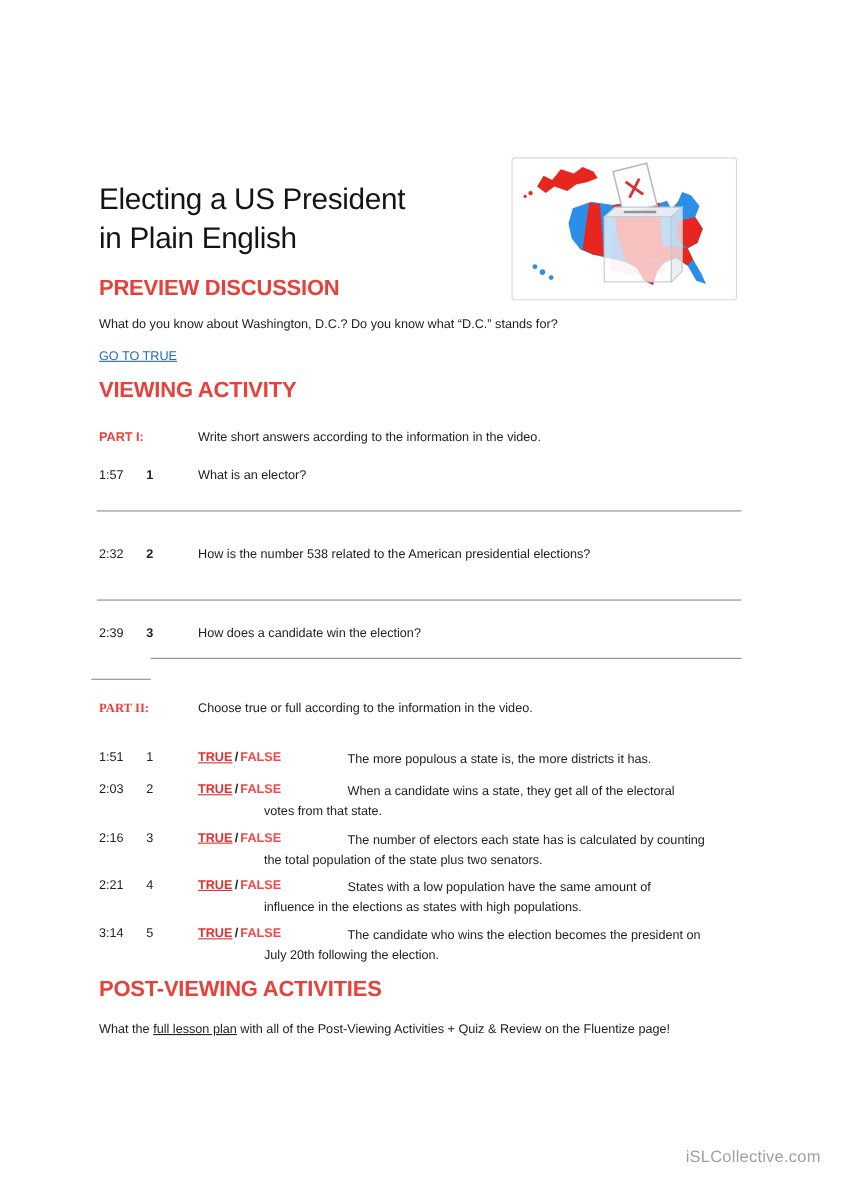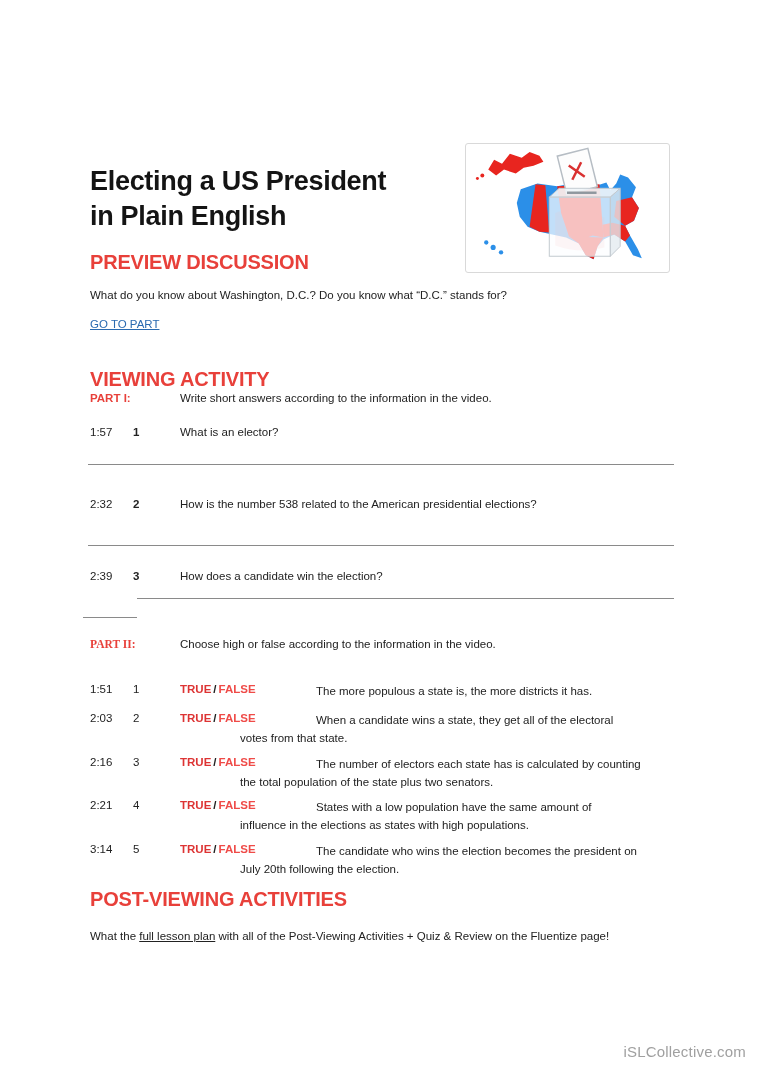--- a/index.html
+++ b/index.html
@@ -10,39 +10,39 @@
     font-family:"Liberation Sans","DejaVu Sans",sans-serif;
     color:#1f1f1f;
     overflow:hidden;
   }
   .abs{position:absolute;}
   .row{position:absolute;left:0;right:0;height:0;}
   .row > span, .row > div{position:absolute;top:0;}
 
   .doc-title{
     left:90px;top:164px;width:420px;
-    font-size:27px;font-weight:bold;color:#141414;
+    font-size:27px;font-weight:normal;color:#141414;
     line-height:35px;letter-spacing:-0.3px;
   }
   .h-red{
     left:90px;
     font-size:20px;font-weight:bold;color:#e8403a;
     letter-spacing:-0.2px;white-space:nowrap;
   }
   .body-text{font-size:11.5px;color:#222222;}
   .link-blue{
     font-size:11.5px;color:#2a6ab0;text-decoration:underline;
     white-space:nowrap;cursor:pointer;
   }
   .col-time{left:90px;font-size:11.5px;color:#222;}
   .col-num{left:133px;font-size:11.5px;color:#222;}
   .col-num.bold{font-weight:bold;}
   .col-q{left:180px;font-size:11.5px;color:#222;white-space:nowrap;text-align:center;}
   .col-tf{left:180px;font-size:11.5px;font-weight:bold;white-space:nowrap;}
-  .tf-true{color:#dd3434;}
+  .tf-true{color:#dd3434;text-decoration:underline;}
   .tf-slash{color:#222222;padding:0 2px;}
   .tf-false{color:#ef4b48;}
   .col-stmt{
     left:240px;width:475px;
     font-size:11.5px;color:#222;line-height:17.5px;
     text-indent:76px;white-space:pre-line;
   }
   .ans-line{border-top:1px solid #8a8a8a;height:0;}
   .header-image{
     left:465px;top:143px;width:205px;height:130px;
@@ -101,23 +101,23 @@
         <path d="M102,49.5 L132,49.5" stroke="#8f979e" stroke-width="2.5"></path>
         <path d="M90,70 Q115,60 140,75 L140,105 Q115,112 90,103 Z" fill="#e8251f" opacity="0.15"></path>
         <rect x="84" y="54" width="62" height="60" fill="rgba(252,253,255,0.72)" stroke="#c2c9cf"></rect>
         <path d="M146,54 L156,45 L156,104 L146,114 Z" fill="rgba(228,235,240,0.8)" stroke="#c2c9cf"></path>
       </g>
     </svg>
   </div>
 
   <div class="abs h-red" style="top:251px;">PREVIEW DISCUSSION</div>
   <div class="abs body-text" style="left:90px;top:289px;white-space:nowrap;">What do you know about Washington, D.C.? Do you know what “D.C.” stands for?</div>
-  <div class="abs link-blue" style="left:90px;top:318px;">GO TO PART</div>
+  <div class="abs link-blue" style="left:90px;top:318px;">GO TO TRUE</div>
 
-  <div class="abs h-red" style="top:368px;">VIEWING ACTIVITY</div>
+  <div class="abs h-red" style="top:344px;">VIEWING ACTIVITY</div>
 
   <div class="row" style="top:392px;">
     <span class="col-time" style="font-weight:bold;color:#e8403a;">PART I:</span>
     <span class="col-q">Write short answers according to the information in the video.</span>
   </div>
 
   <div class="row" style="top:426px;">
     <span class="col-time">1:57</span>
     <span class="col-num bold">1</span>
     <span class="col-q">What is an elector?</span>
@@ -134,21 +134,21 @@
   <div class="row" style="top:570px;">
     <span class="col-time">2:39</span>
     <span class="col-num bold">3</span>
     <span class="col-q">How does a candidate win the election?</span>
   </div>
   <div class="abs ans-line" style="left:137px;top:598px;width:537px;"></div>
   <div class="abs ans-line" style="left:83px;top:617px;width:54px;"></div>
 
   <div class="row" style="top:638px;">
     <span class="col-time" style="font-weight:bold;color:#e8403a;font-family:Liberation Serif, serif;">PART II:</span>
-    <span class="col-q">Choose high or false according to the information in the video.</span>
+    <span class="col-q">Choose true or full according to the information in the video.</span>
   </div>
 
   <div class="row" style="top:683px;">
     <span class="col-time">1:51</span>
     <span class="col-num">1</span>
     <span class="col-tf"><span class="tf-true">TRUE</span><span class="tf-slash">/</span><span class="tf-false">FALSE</span></span>
     <div class="col-stmt">The more populous a state is, the more districts it has.</div>
   </div>
 
   <div class="row" style="top:712px;">

